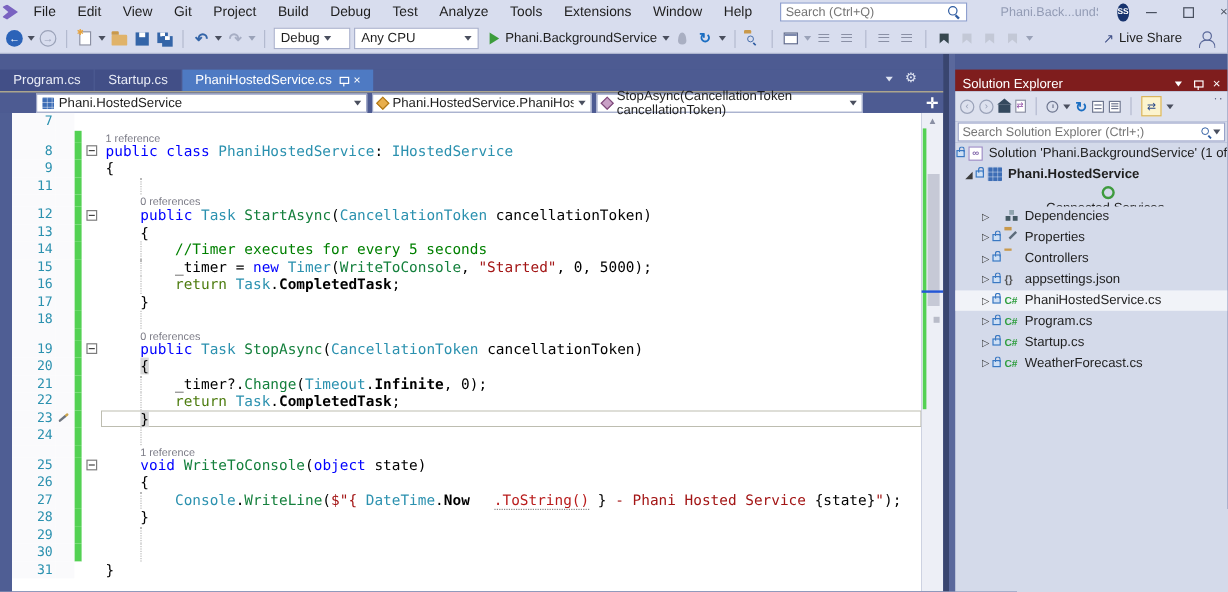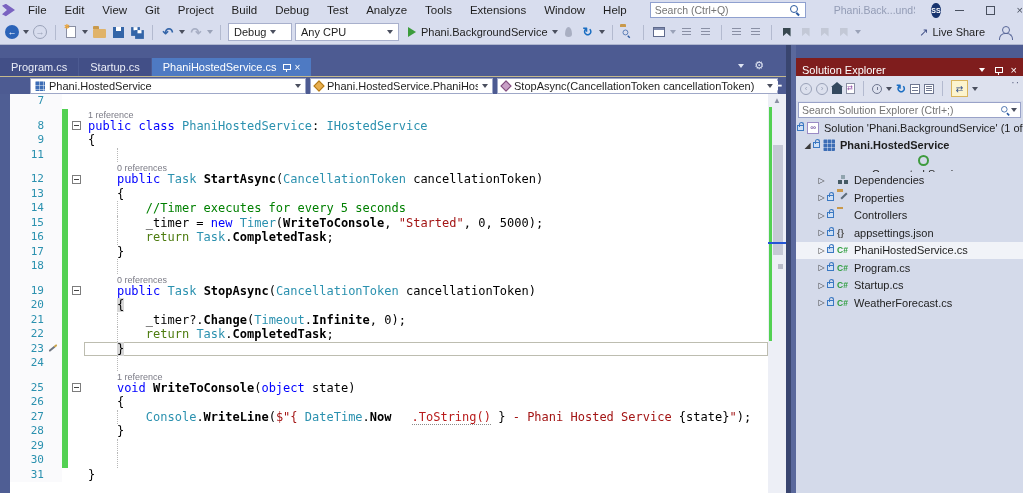--- a/index.html
+++ b/index.html
@@ -123,21 +123,21 @@
   .chg { width:6px; background:#fff; }
   .chg.on { background:#53d153; }
   .fold { width:16px; display:flex; align-items:center; justify-content:center; }
   .foldbox { width:9px; height:9px; border:1px solid #7d7d7d; background:#fff; position:relative; }
   .foldbox::after { content:""; position:absolute; left:1px; top:3px; width:5px; height:1px; background:#444; }
   .codecell { flex:1; white-space:pre; position:relative; padding-left:4px; color:#000; }
   .codecell.cur { box-shadow:inset 0 0 0 1px #bdbdb0; }
   .guide { position:absolute; top:0; bottom:0; border-left:1px dotted #b8b8b8; }
   .lens { color:#7b7b86; font-size:9px; font-family:"Liberation Sans",sans-serif; }
   .tk-k { color:#0000ff; } .tk-c { color:#4d7c0f; } .tk-t { color:#2b91af; }
-  .tk-m { color:#000000;font-weight:bold; } .tk-s { color:#a31515; } .tk-cm { color:#008000; }
+  .tk-m { color:#15803d; } .tk-s { color:#a31515; } .tk-cm { color:#008000; }
   .tk-p { color:#000; }    .tk-b { color:#000; font-weight:bold; }
   .tk-f { color:#b91c1c; border-bottom:1px dotted #8a8a8a;margin-left:20px; }
   .tk-hl { background:#d8d8d8; }
 
   
   .vscroll { width:18px; flex:none; background:#edeff6; position:relative; }
   .vs-up { position:absolute; top:0; left:0; right:0; height:13px; color:#8a8fa3; font-size:8px; text-align:center; line-height:13px; }
   .vs-green { position:absolute; left:1px; top:13px; height:234px; width:3px; background:#53d153; }
   .vs-thumb { position:absolute; left:5px; top:51px; width:10px; height:110px; background:#c6c9d6; }
   .vs-caretmark { position:absolute; left:0; right:0; top:148px; height:2px; background:#2456d6; }
@@ -358,21 +358,21 @@
         <div class="navbox" style="left:30px;width:276px">
           <span class="nb-proj"></span>
           <span>Phani.HostedService</span>
           <span class="caret"></span>
         </div>
         <div class="navbox" style="left:310px;width:183px">
           <span class="cube class"></span>
           <span style="overflow:hidden;white-space:nowrap">Phani.HostedService.PhaniHostedService</span>
           <span class="caret"></span>
         </div>
-        <div class="navbox" style="left:497px;width:281px">
+        <div class="navbox" style="left:497px;width:222px">
           <span class="cube method"></span>
           <span>StopAsync(CancellationToken cancellationToken)</span>
           <span class="caret"></span>
         </div>
         <span class="splitbtn">✛</span>
       </div>
       <div class="editor">
         <div class="lstrip"></div>
         <div class="codewrap">
             <div class="crow">

